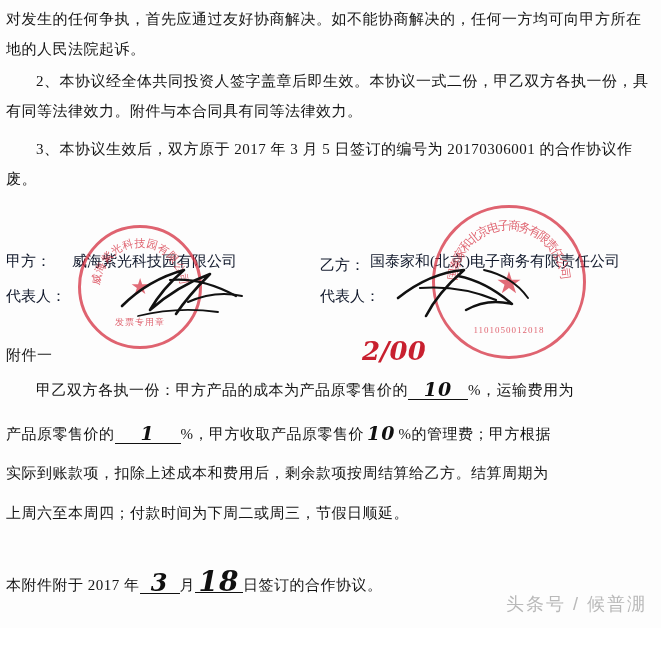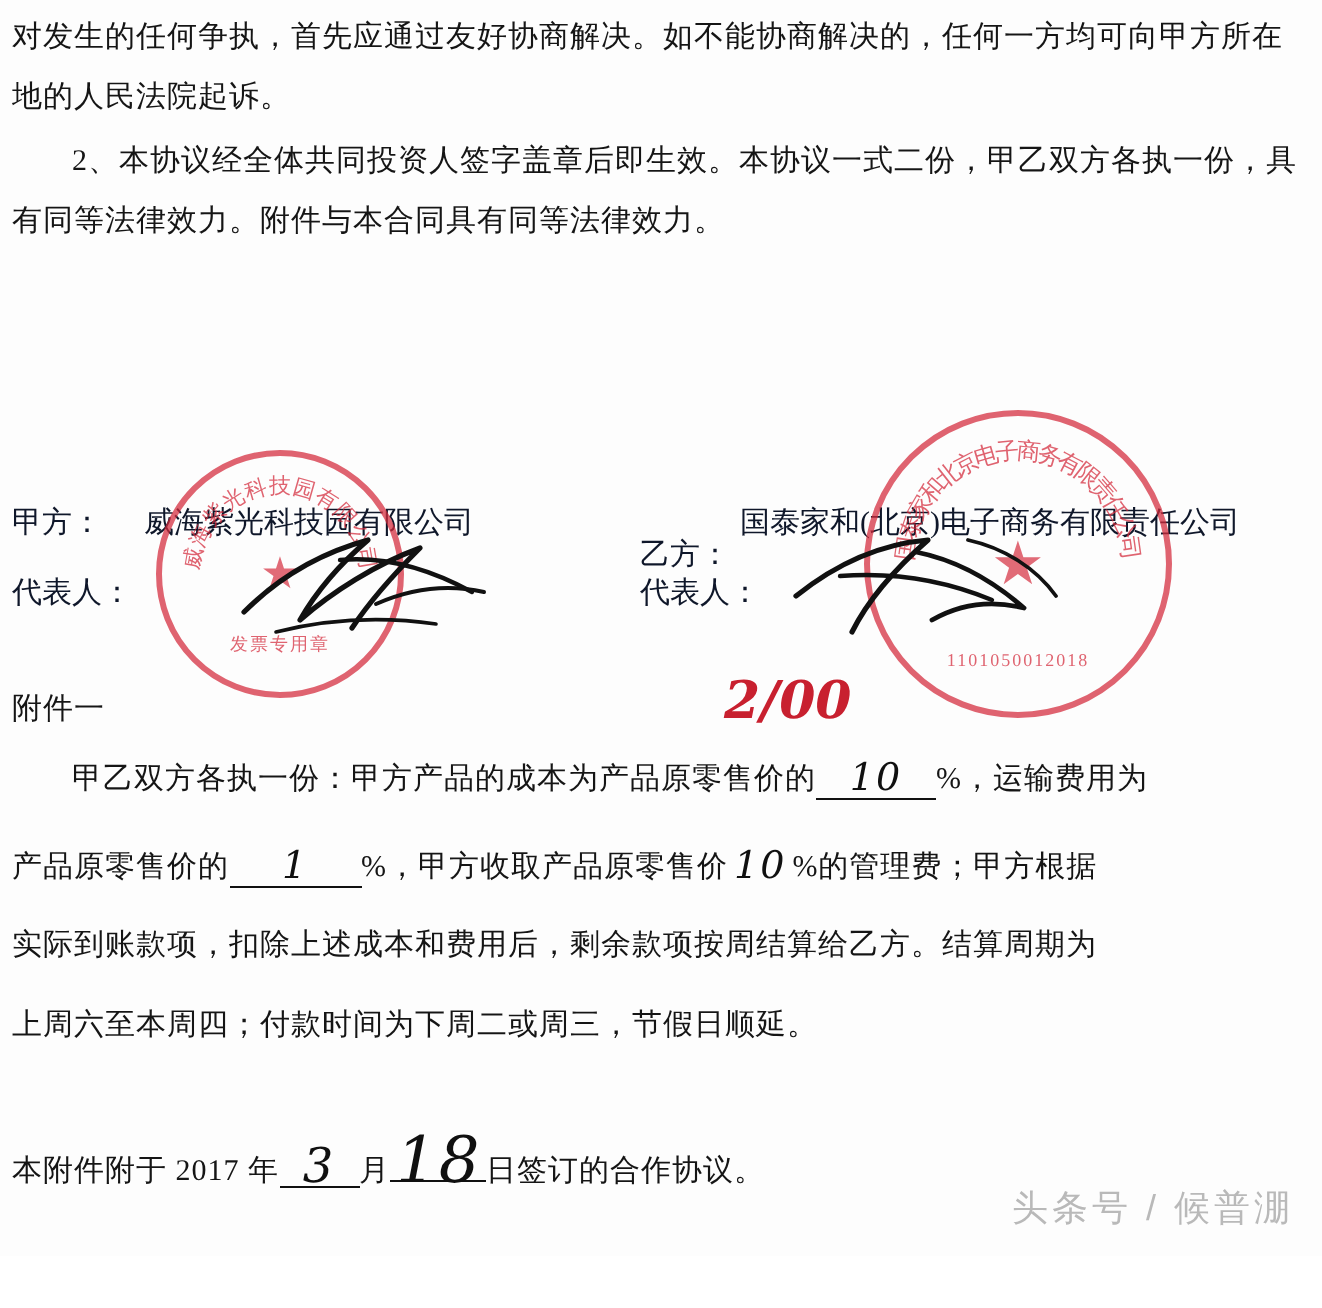--- a/index.html
+++ b/index.html
@@ -28,21 +28,21 @@
   }
   .para.wrap {
     white-space: normal;
   }
   .indent {
     text-indent: 30px;
   }
   .hand {
     font-family: "DejaVu Serif", serif;
     font-style: italic;
-    font-weight: normal;
+    font-weight: bold;
     color: #101010;
     font-size: 19px;
     letter-spacing: 1px;
     vertical-align: -1px;
     padding: 0 3px;
   }
   .ul {
     display: inline-block;
     border-bottom: 1.5px solid #111;
     text-align: center;
@@ -142,32 +142,35 @@
 <div class="page">
 
   <div class="para wrap" style="left:6px; top:4px; width:648px;">
     <span>对发生的任何争执，首先应通过友好协商解决。如不能协商解决的，任何一方均可向甲方所在地的人民法院起诉。</span>
   </div>
 
   <div class="para wrap indent" style="left:6px; top:66px; width:648px;">
     <span>2、本协议经全体共同投资人签字盖章后即生效。本协议一式二份，甲乙双方各执一份，具有同等法律效力。附件与本合同具有同等法律效力。</span>
   </div>
 
+  <div class="para wrap indent" style="left:6px; top:134px; width:648px;">
+    <span>3、本协议生效后，双方原于 2017 年 3 月 5 日签订的编号为 20170306001 的合作协议作废。</span>
+  </div>
 
   <div class="label" style="left:6px; top:252px;">
     <span>甲方：</span>
   </div>
   <div class="label" style="left:72px; top:252px;">
     <span>威海紫光科技园有限公司</span>
   </div>
   <div class="label" style="left:6px; top:287px;">
     <span>代表人：</span>
   </div>
 
-  <div class="label" style="left:320px; top:268px;">
+  <div class="label" style="left:320px; top:256px;">
     <span>乙方：</span>
   </div>
   <div class="label" style="left:370px; top:252px;">
     <span>国泰家和(北京)电子商务有限责任公司</span>
   </div>
   <div class="label" style="left:320px; top:287px;">
     <span>代表人：</span>
   </div>
 
   <div class="seal seal-left">
@@ -245,18 +248,18 @@
 
   <div class="para" style="left:6px; top:458px;">
     <span>实际到账款项，扣除上述成本和费用后，剩余款项按周结算给乙方。结算周期为</span>
   </div>
 
   <div class="para" style="left:6px; top:498px;">
     <span>上周六至本周四；付款时间为下周二或周三，节假日顺延。</span>
   </div>
 
   <div class="para" style="left:6px; top:570px;">
-    <span>本附件附于 2017 年</span><span class="hand ul" style="width:34px; font-size:24px;">3</span><span>月</span><span class="hand ul" style="width:42px; font-size:32px;">18</span><span>日签订的合作协议。</span>
+    <span>本附件附于 2017 年</span><span class="hand ul" style="width:34px; font-size:24px;">3</span><span>月</span><span class="hand ul" style="width:42px; font-size:28px;">18</span><span>日签订的合作协议。</span>
   </div>
 
   <div class="watermark">头条号 / 候普淜</div>
 
 </div>
 
 </body></html>

